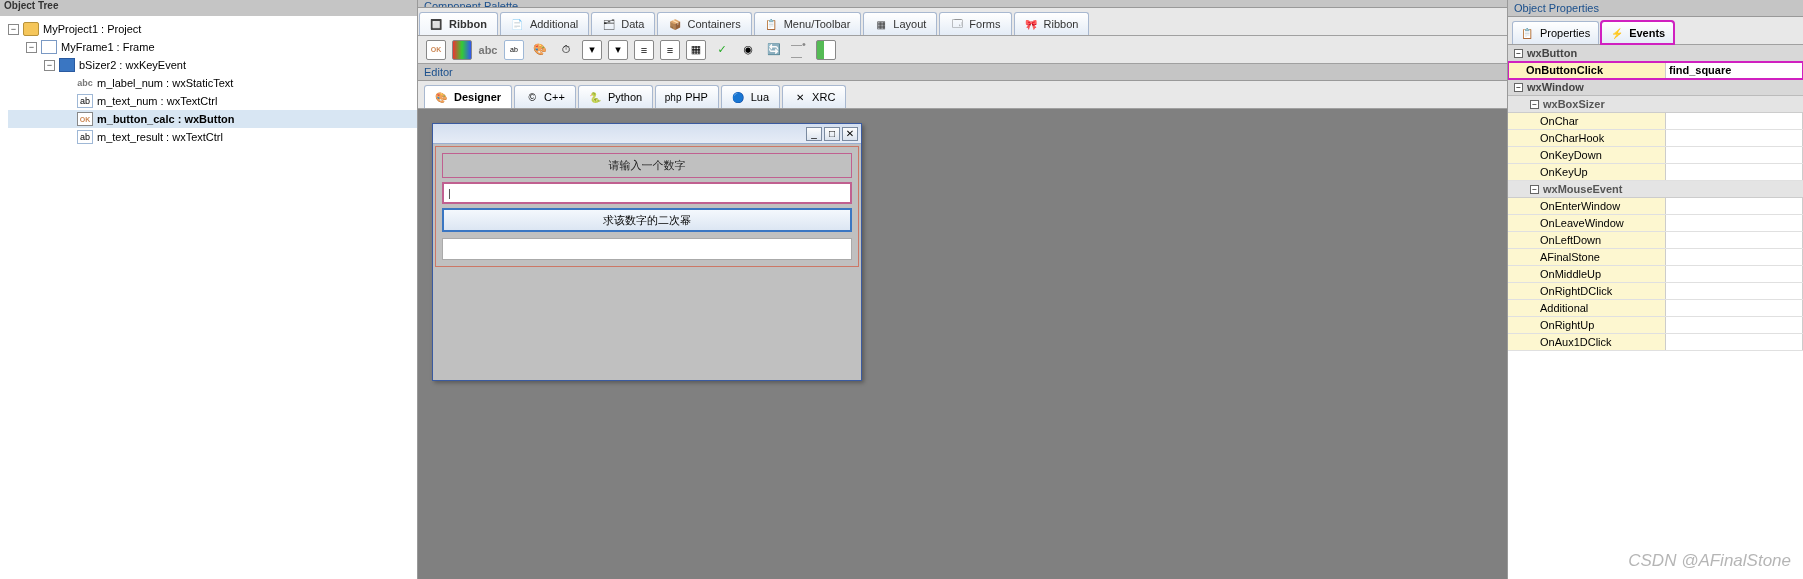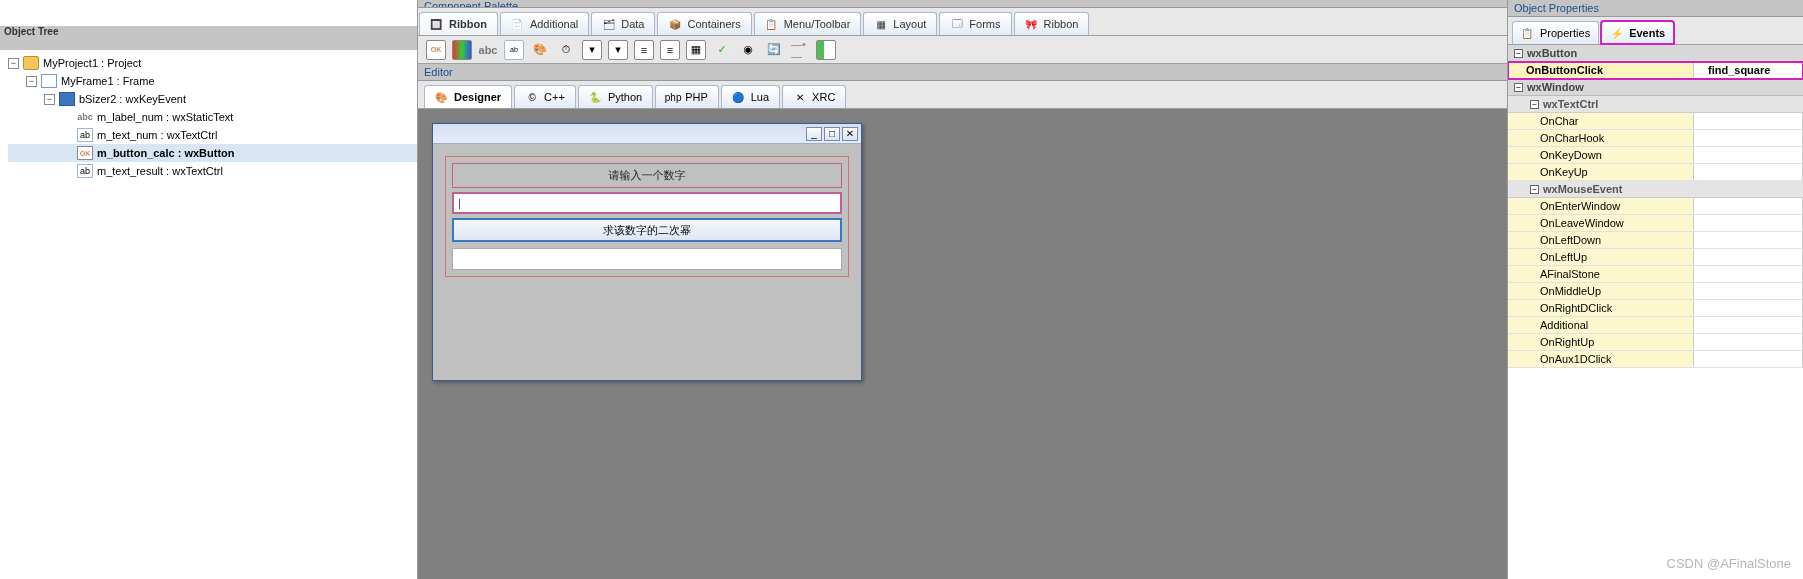--- a/index.html
+++ b/index.html
@@ -1,21 +1,21 @@
 <!DOCTYPE html>
 <html><head>
 <meta charset="utf-8">
 <style>
 * { box-sizing: border-box; margin: 0; padding: 0; font-family: Tahoma, sans-serif; font-size: 11px; }
 body { background: #fff; width: 1803px; height: 579px; overflow: hidden; position: relative; }
 .app { display: flex; height: 100%; }
 
 
 .tree-panel { width: 418px; background: #fff; border-right: 1px solid #999; }
-.tree-header { background: #c5c5c5; height: 24px; font-size: 10px; font-weight: bold; padding: 0 4px; overflow: hidden; color: #333; margin-top: 26px;}
+.tree-header { background: #c5c5c5; height: 16px; font-size: 10px; font-weight: bold; padding: 0 4px; overflow: hidden; color: #333;}
 .tree { padding: 4px 0 0 8px; }
 .tree-row { display: flex; align-items: center; height: 18px; padding: 1px 0; cursor: pointer; white-space: nowrap; }
 .tree-row.sel { background: #d8e6f3; }
 .tree-exp { width: 11px; height: 11px; border: 1px solid #888; display: flex; align-items: center; justify-content: center; font-size: 9px; margin-right: 4px; color: #333; background: #fff; line-height: 1; }
 .tree-spacer { display: inline-block; width: 18px; }
 .tree-icon { width: 16px; height: 14px; margin-right: 4px; display: inline-flex; align-items: center; justify-content: center; font-size: 9px; }
 .ico-project { background: #f5c65a; border: 1px solid #b8923a; border-radius: 2px; }
 .ico-frame { background: #fff; border: 1px solid #7a99c4; }
 .ico-sizer { background: #3a76c2; border: 1px solid #2a5aa0; }
 .ico-text { color: #777; font-weight: bold; }
@@ -35,46 +35,46 @@
 
 .editor-tabs { background: #e8e8e8; height: 28px; display: flex; align-items: end; padding-left: 6px; border-bottom: 1px solid #a0a0a0; }
 .etab { display: flex; align-items: center; padding: 4px 10px; border: 1px solid #a8b8d0; border-bottom: none; margin-right: 2px; background: linear-gradient(#fff,#e4ecf6); border-radius: 3px 3px 0 0; cursor: pointer; gap: 5px; }
 .etab.active { font-weight: bold; background: #fff; }
 .etab-icon { width: 14px; height: 14px; display: inline-flex; align-items: center; justify-content: center; font-size: 10px; }
 
 .canvas { flex: 1; background: #808080; padding: 14px; }
 .dframe { width: 430px; height: 258px; background: #c0c0c0; border: 1px solid #3a5aa0; box-shadow: 2px 2px 4px rgba(0,0,0,.3); }
 .dtitle { height: 20px; background: linear-gradient(#d4dff0,#e6ecf6); border-bottom: 1px solid #9aaed0; display: flex; justify-content: flex-end; align-items: center; padding: 0 3px; gap: 2px; }
 .dtitle .wbtn { width: 16px; height: 14px; border: 1px solid #7a8aa0; background: linear-gradient(#fdfdfd,#dce4ef); font-size: 10px; display: flex; align-items: center; justify-content: center; cursor: pointer; }
-.dbody { padding: 6px; display: flex; flex-direction: column; gap: 4px; border: 1px solid #c76; margin: 12px; background: #c0c0c0; }
+.dbody { padding: 6px; display: flex; flex-direction: column; gap: 4px; border: 1px solid #c76; margin: 2px; background: #c0c0c0; }
 .dlabel { text-align: center; padding: 4px; color: #222; border: 1px solid #c06090; background: #c0c0c0; }
 .dtext { height: 22px; background: #fff; border: 2px solid #c06090; padding: 2px 4px; display: flex; align-items: center; color: #444; }
 .dbtn { height: 24px; border: 2px solid #3a76c2; background: linear-gradient(#f4f8fd,#dce6f3); text-align: center; display: flex; align-items: center; justify-content: center; cursor: pointer; }
 .dtext2 { height: 22px; background: #fff; border: 1px solid #aaa; margin-top: 2px; }
 
 
 .right { width: 295px; background: #a3a3a3; display: flex; flex-direction: column; }
 .prop-tabs { background: #e8e8e8; height: 28px; display: flex; align-items: end; padding-left: 4px; border-bottom: 1px solid #a0a0a0; }
 .rtab { display: flex; align-items: center; padding: 4px 8px; border: 1px solid #a8b8d0; border-bottom: none; margin-right: 2px; background: linear-gradient(#fff,#e4ecf6); border-radius: 3px 3px 0 0; cursor: pointer; gap: 5px; }
 .rtab.active { font-weight: bold; }
 .rtab.hl { outline: 2px solid #d020c0; outline-offset: -1px; }
 .rtab-icon { width: 14px; height: 14px; display: inline-flex; align-items: center; justify-content: center; font-size: 10px; }
 .prop-grid { flex: 1; overflow: auto; background: #fff; }
 .pcat { background: #d8d8d8; padding: 2px 6px; font-weight: bold; color: #444; display: flex; align-items: center; gap: 4px; border-bottom: 1px solid #bbb; }
 .pcat .pm { width: 9px; height: 9px; border: 1px solid #666; background: #fff; font-size: 8px; display: flex; align-items: center; justify-content: center; }
 .psubcat { background: #e4e4e4; padding: 2px 6px 2px 22px; font-weight: bold; color: #555; display: flex; align-items: center; gap: 4px; border-bottom: 1px solid #ccc; }
 .psubcat .pm { width: 9px; height: 9px; border: 1px solid #666; background: #fff; font-size: 8px; display: flex; align-items: center; justify-content: center; }
 .prow { display: flex; border-bottom: 1px solid #e0e0e0; }
 .prow.hl { outline: 2px solid #d020c0; outline-offset: -1px; }
-.pname { width: 186px; background: #fdf7d0; padding: 2px 6px 2px 32px; border-right: 1px solid #ccc; }
+.pname { width: 158px; background: #fdf7d0; padding: 2px 6px 2px 32px; border-right: 1px solid #ccc; }
 .prow.top .pname { font-weight: bold; padding-left: 18px; background: #fdf4c0; }
-.pval { flex: 1; padding: 2px 14px; background: #fff; border-right: 1px solid #ccc;}
+.pval { flex: 1; padding: 2px 3px; background: #fff; border-right: 1px solid #ccc;}
 .prow.top .pval { font-weight: bold; }
 
-.watermark { position: absolute; right: 12px; bottom: 8px; color: rgba(120,120,120,.55); font-size: 13px; }
+.watermark { position: absolute; right: 12px; bottom: 8px; color: rgba(120,120,120,.55); font-size: 17px; font-style: italic; }
 </style>
 </head>
 <body>
 
 <div class="app">
 
   <div class="tree-panel">
     <div class="tree-header">Object Tree</div>
     <div class="tree" id="tree">
         <div class="tree-row">
@@ -252,21 +252,21 @@
       <div class="prow top hl">
         <div class="pname">OnButtonClick</div>
         <div class="pval">find_square</div>
       </div>
       <div class="pcat">
           <span class="pm">−</span>
           <span>wxWindow</span>
         </div>
       <div class="psubcat">
           <span class="pm">−</span>
-          <span>wxTextCtrl</span>
+          <span>wxBoxSizer</span>
         </div>
       <div id="keyrows">
           <div class="prow">
             <div class="pname">OnChar</div>
             <div class="pval"></div>
           </div>
           <div class="prow">
             <div class="pname">OnCharHook</div>
             <div class="pval"></div>
           </div>
@@ -290,24 +290,20 @@
           </div>
           <div class="prow">
             <div class="pname">OnLeaveWindow</div>
             <div class="pval"></div>
           </div>
           <div class="prow">
             <div class="pname">OnLeftDown</div>
             <div class="pval"></div>
           </div>
           <div class="prow">
-            <div class="pname">OnLeftUp</div>
-            <div class="pval"></div>
-          </div>
-          <div class="prow">
             <div class="pname">AFinalStone</div>
             <div class="pval"></div>
           </div>
           <div class="prow">
             <div class="pname">OnMiddleUp</div>
             <div class="pval"></div>
           </div>
           <div class="prow">
             <div class="pname">OnRightDClick</div>
             <div class="pval"></div>

